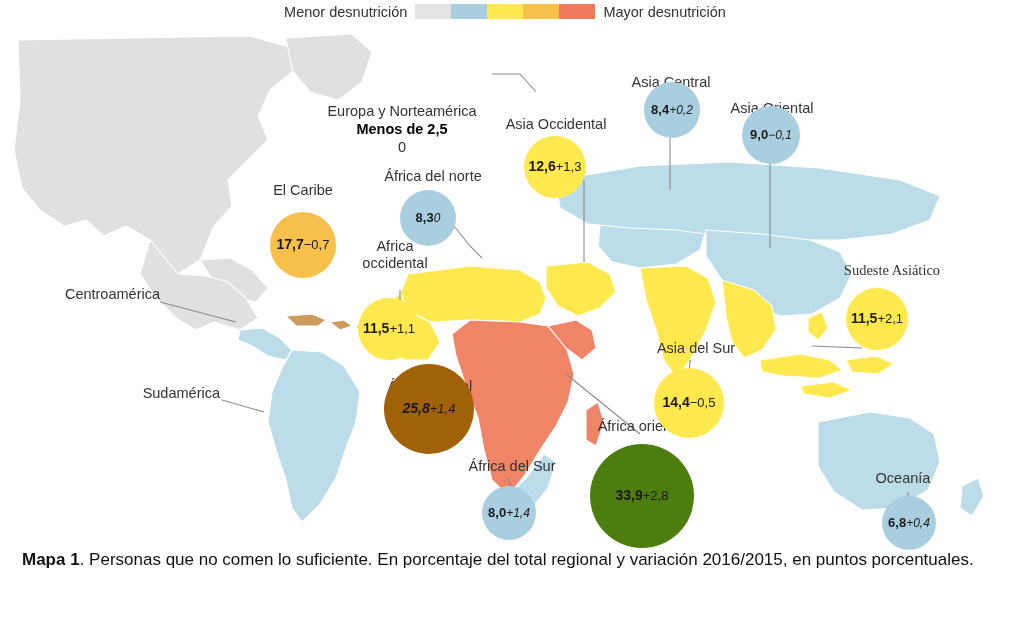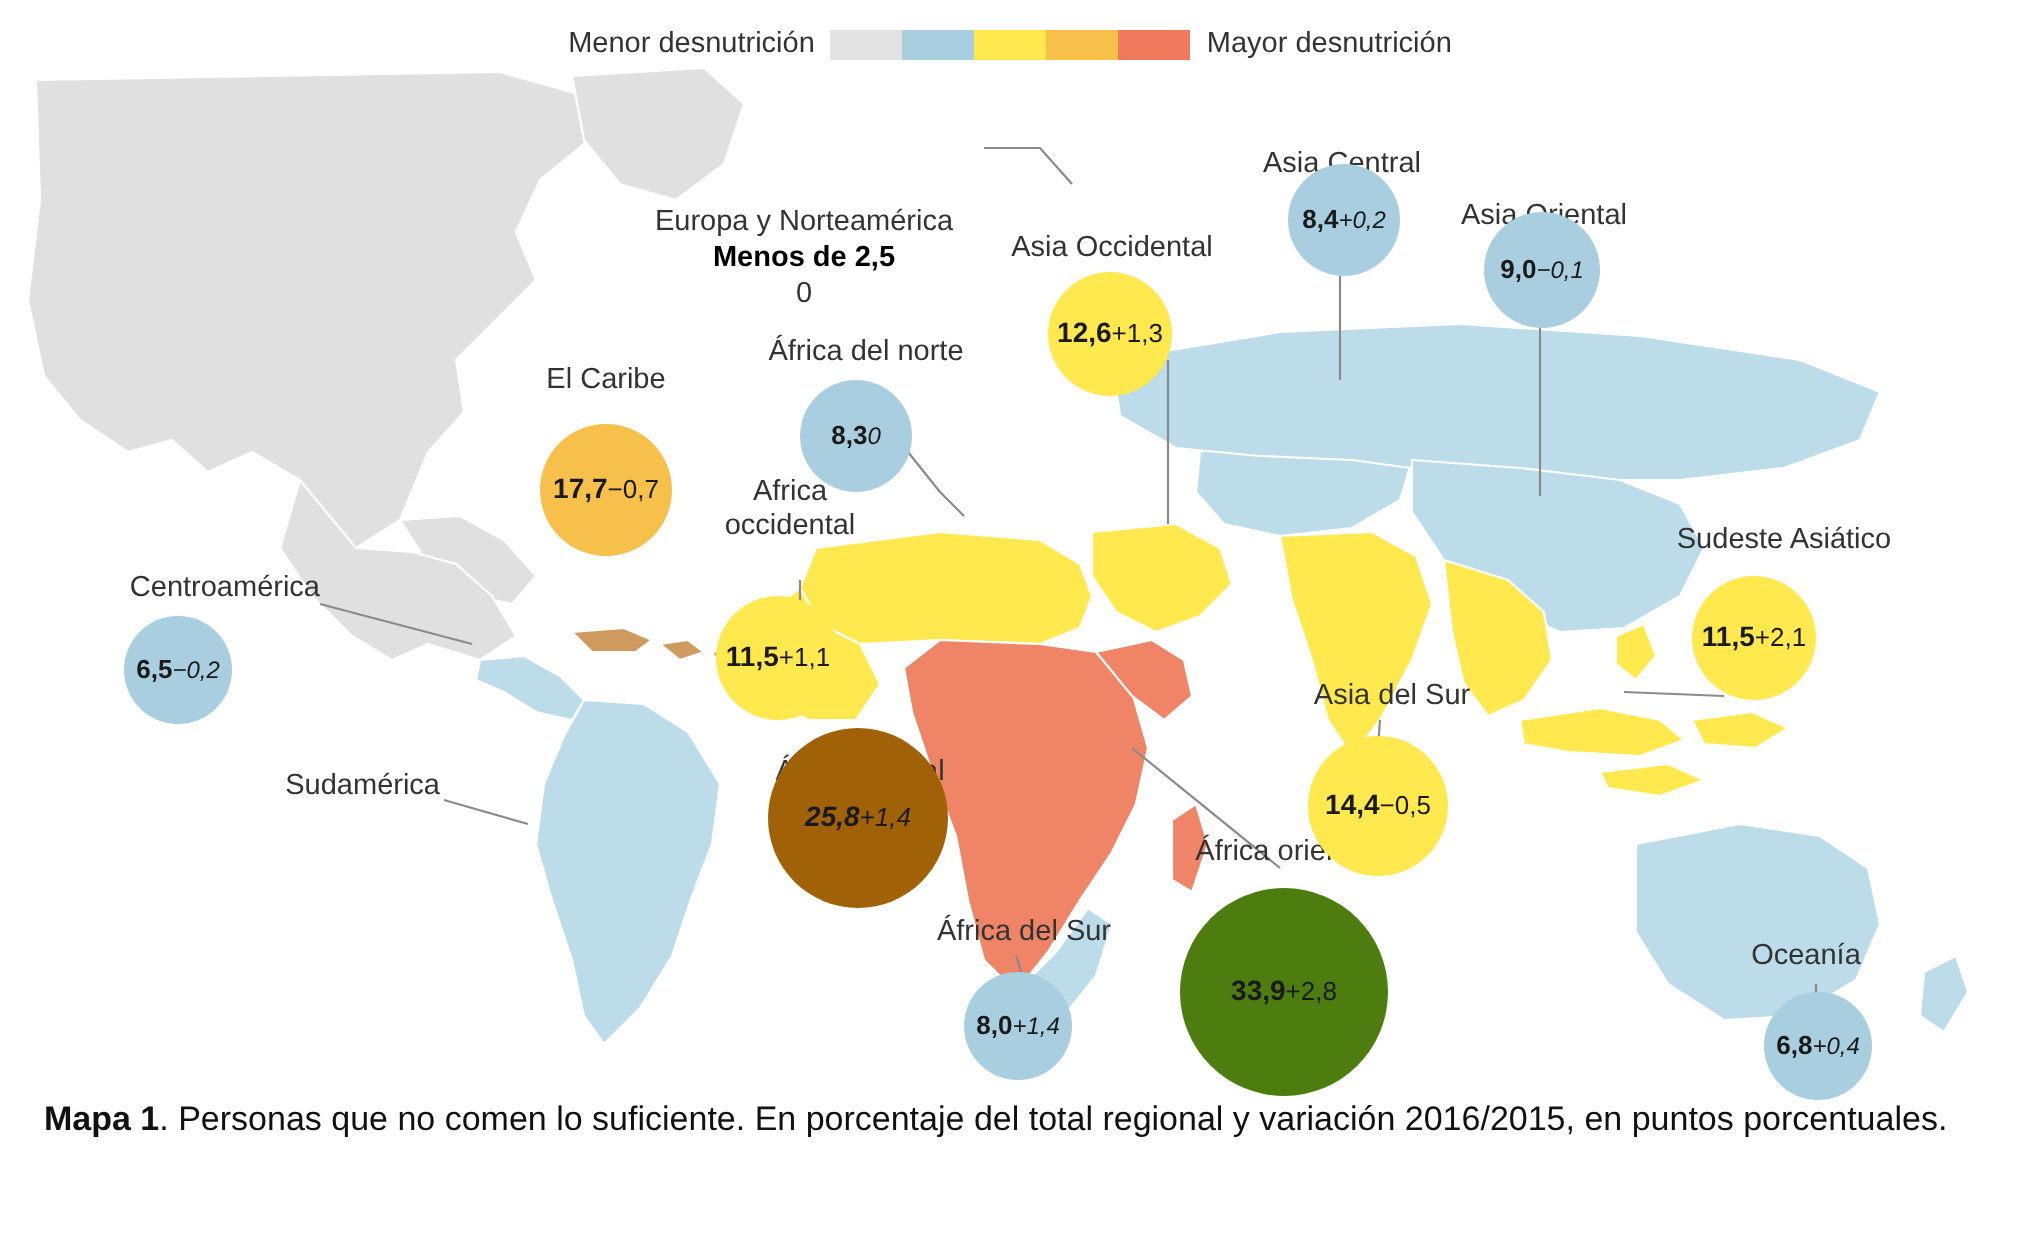--- a/index.html
+++ b/index.html
@@ -4,21 +4,21 @@
 <style>
   html,body{margin:0;padding:0;}
   body{
     width:1010px;height:625px;background:#ffffff;
     font-family:"Liberation Sans", sans-serif;
     color:#1a1a1a;overflow:hidden;position:relative;
   }
   
   #legend{
     position:absolute;left:0;top:4px;width:1010px;height:26px;
-    display:flex;align-items:flex-end;justify-content:center;gap:8px;
+    display:flex;align-items:flex-start;justify-content:center;gap:8px;
   }
   #legend .lbl{font-size:14.5px;color:#333;}
   #legend .swatches{display:flex;height:15px;}
   #legend .sw{width:36px;height:15px;}
 
   
   #map{
     position:absolute;left:0;top:30px;width:1010px;height:515px;
     background:#ffffff;
   }
@@ -184,33 +184,29 @@
   <div class="rlabel" style="left:442px;top:428px;width:140px;">África del Sur</div>
 
   <div class="rlabel" style="left:476px;top:86px;width:160px;">Asia Occidental</div>
 
   <div class="rlabel" style="left:604px;top:44px;width:134px;">Asia Central</div>
 
   <div class="rlabel" style="left:706px;top:70px;width:132px;">Asia Oriental</div>
 
   <div class="rlabel" style="left:630px;top:310px;width:132px;">Asia del Sur</div>
 
-  <div class="rlabel" style="left:812px;top:232px;width:160px;">Sudeste Asiático</div>
+  <div class="rlabel" style="left:812px;top:232px;width:160px;font-family:Liberation Serif, serif;">Sudeste Asiático</div>
 
   <div class="rlabel" style="left:848px;top:440px;width:110px;">Oceanía</div>
 
   <div class="bubble" style="left:270px;top:182px;width:66px;height:66px;background:#f6c04a;">
     <span class="v">17,7</span>
     <span class="d">−0,7</span>
   </div>
 
-  <div class="bubble sm" style="left:62px;top:278px;width:54px;height:54px;background:#a8cee0;">
-    <span class="v">6,5</span>
-    <span class="d">−0,2</span>
-  </div>
 
 
   <div class="bubble sm" style="left:400px;top:160px;width:56px;height:56px;background:#a8cee0;">
     <span class="v">8,3</span>
     <span class="d">0</span>
   </div>
 
   <div class="bubble" style="left:358px;top:268px;width:62px;height:62px;background:#ffe94e;">
     <span class="v">11,5</span>
     <span class="d">+1,1</span>

